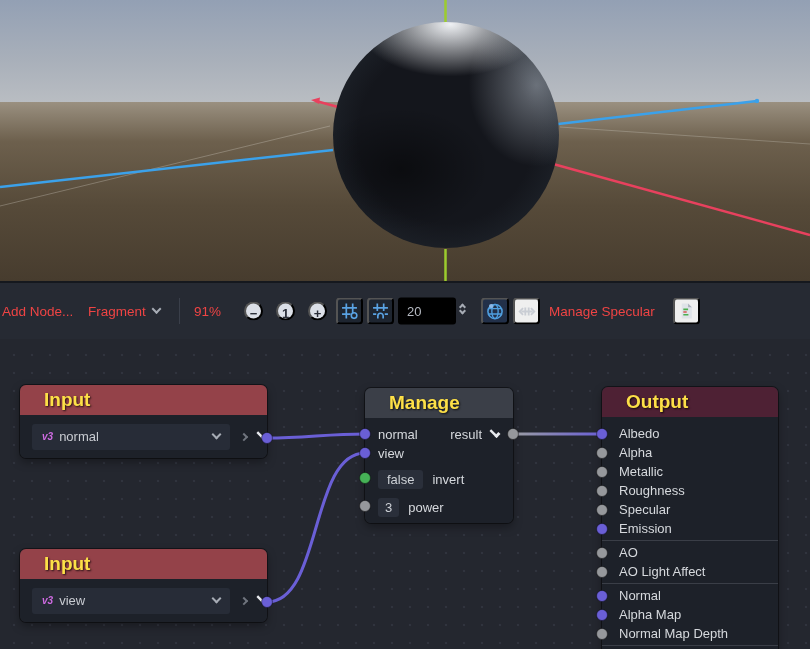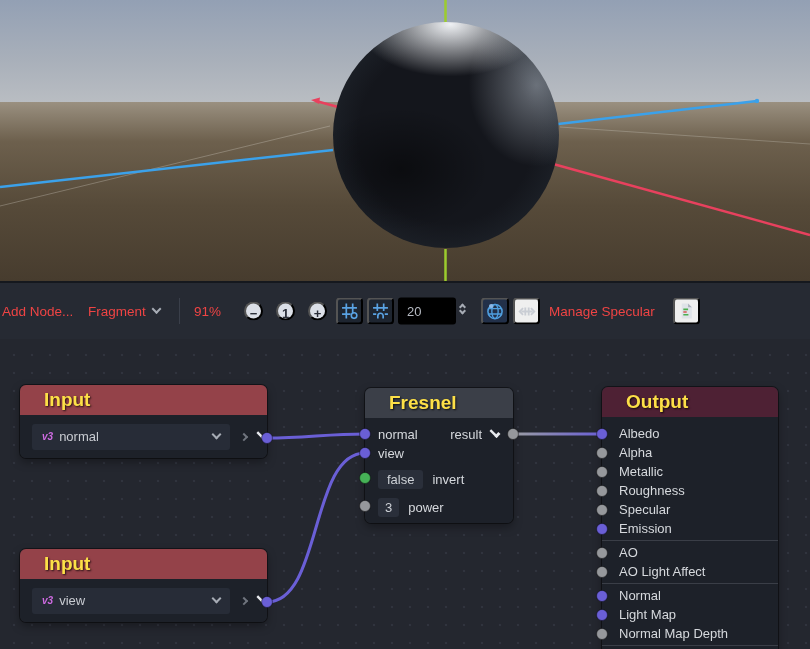--- a/index.html
+++ b/index.html
@@ -199,21 +199,21 @@
         <span class="type-badge">v3</span>
         <span class="dd-value">view</span>
         <span class="chev"></span>
       </div>
       <span class="chev-right" style="margin-left:11px"></span>
       <span class="chev-wide" style="margin-left:11px"></span>
     </div>
   </div>
 
   <div class="gnode node-fresnel">
-    <div class="header hdr-fresnel">Fresnel</div>
+    <div class="header hdr-fresnel">Manage</div>
     <div class="fr-body">
       <div class="frow">
         <span>normal</span>
         <span class="right">
           <span>result</span>
           <span class="chev-wide"></span>
         </span>
       </div>
       <div class="frow">
         <span>view</span>
@@ -255,21 +255,21 @@
           <span>AO</span>
         </div>
       <div class="orow">
           <span>AO Light Affect</span>
         </div>
       <div class="osep"></div>
       <div class="orow">
           <span>Normal</span>
         </div>
       <div class="orow">
-          <span>Light Map</span>
+          <span>Alpha Map</span>
         </div>
       <div class="orow">
           <span>Normal Map Depth</span>
         </div>
       <div class="osep"></div>
     </div>
   </div>
 
   <svg class="overlay-svg" width="810" height="649">
     <defs>

